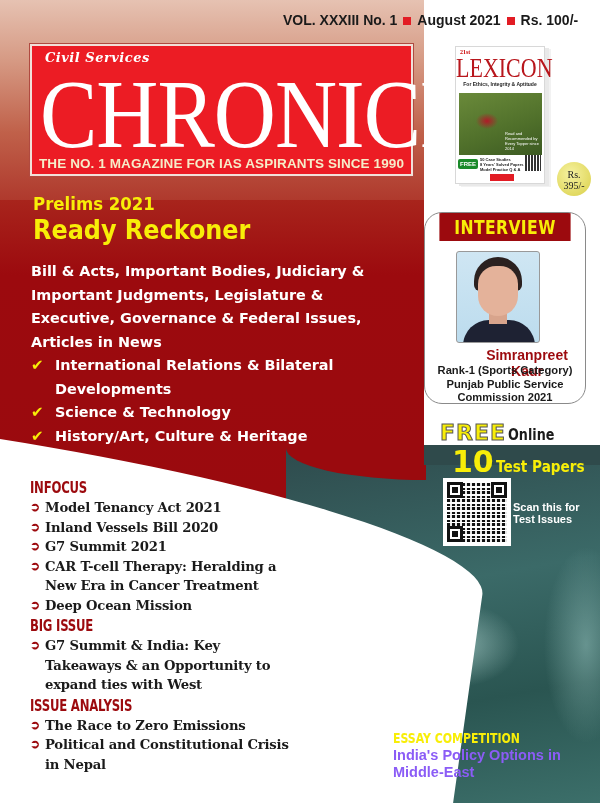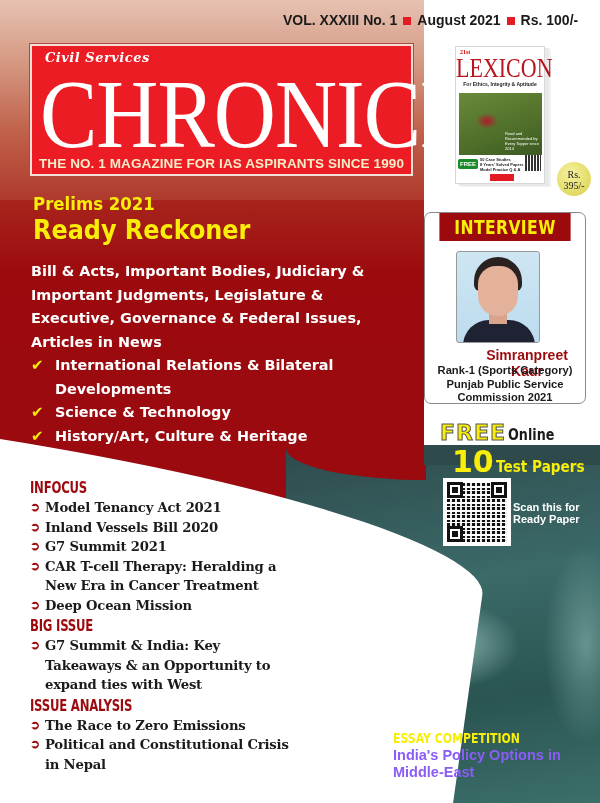--- a/index.html
+++ b/index.html
@@ -105,21 +105,21 @@
 
   .topics { position: absolute; left: 31px; top: 260px; width: 380px; color: #ffffff; font-weight: bold; font-family: "DejaVu Sans", sans-serif; font-size: 14.4px; line-height: 23.5px; }
   .topics .intro { white-space: normal; }
   .topics ul { list-style: none; }
   .topics li { position: relative; padding-left: 24px; }
   .topics li .check { position: absolute; left: 0; top: 0; color: #f8ee08; font-size: 15px; }
 
   
   .interview {
     position: absolute; left: 424px; top: 212px; width: 162px; height: 192px;
-    background: #ffffff; border: 1px solid #8a8a8a; border-radius: 7px; overflow: hidden;
+    background: #ffffff; border: 1px solid #8a8a8a; border-radius: 18px; overflow: hidden;
   }
   .interview .ihead { height: 28px; background: #9c0a0e; color: #f8ee08; text-align: center; font-family: "DejaVu Sans", sans-serif; font-weight: bold; font-size: 19px; line-height: 28px; letter-spacing: 0.5px; transform: scaleX(0.82); }
   .interview .photo {
     position: absolute; left: 31px; top: 38px; width: 84px; height: 92px; border: 1px solid #999; border-radius: 3px;
     background: linear-gradient(180deg, #cfe6f3 0%, #bcdcee 100%); overflow: hidden;
   }
   .photo .hair { position:absolute; left:17px; top:5px; width:48px; height:34px; background:#2b2120; border-radius: 24px 24px 6px 6px; }
   .photo .face { position:absolute; left:21px; top:14px; width:40px; height:50px; background: #e4b29a; border-radius: 18px 18px 20px 20px; }
   .photo .neck { position:absolute; left:32px; top:58px; width:18px; height:14px; background:#d8a48c; }
   .photo .body { position:absolute; left:6px; top:68px; width:72px; height:30px; background:#1e2233; border-radius: 26px 26px 0 0; }
@@ -234,21 +234,21 @@
 </div>
 <div class="qr">
   <div class="qgrid">
     <div class="finder f1"></div>
     <div class="finder f2"></div>
     <div class="finder f3"></div>
   </div>
 </div>
 <div class="scan-text">
   <div>Scan this for</div>
-  <div>Ready Paper</div>
+  <div>Test Issues</div>
 </div>
 
 <div class="sections">
   <div class="sec-title">INFOCUS</div>
   <ul class="sec-list">
     <li><span class="arrow">➲</span><span>Model Tenancy Act 2021</span></li>
     <li><span class="arrow">➲</span><span>Inland Vessels Bill 2020</span></li>
     <li><span class="arrow">➲</span><span>G7 Summit 2021</span></li>
     <li><span class="arrow">➲</span><span>CAR T-cell Therapy: Heralding a New Era in Cancer Treatment</span></li>
     <li><span class="arrow">➲</span><span>Deep Ocean Mission</span></li>

